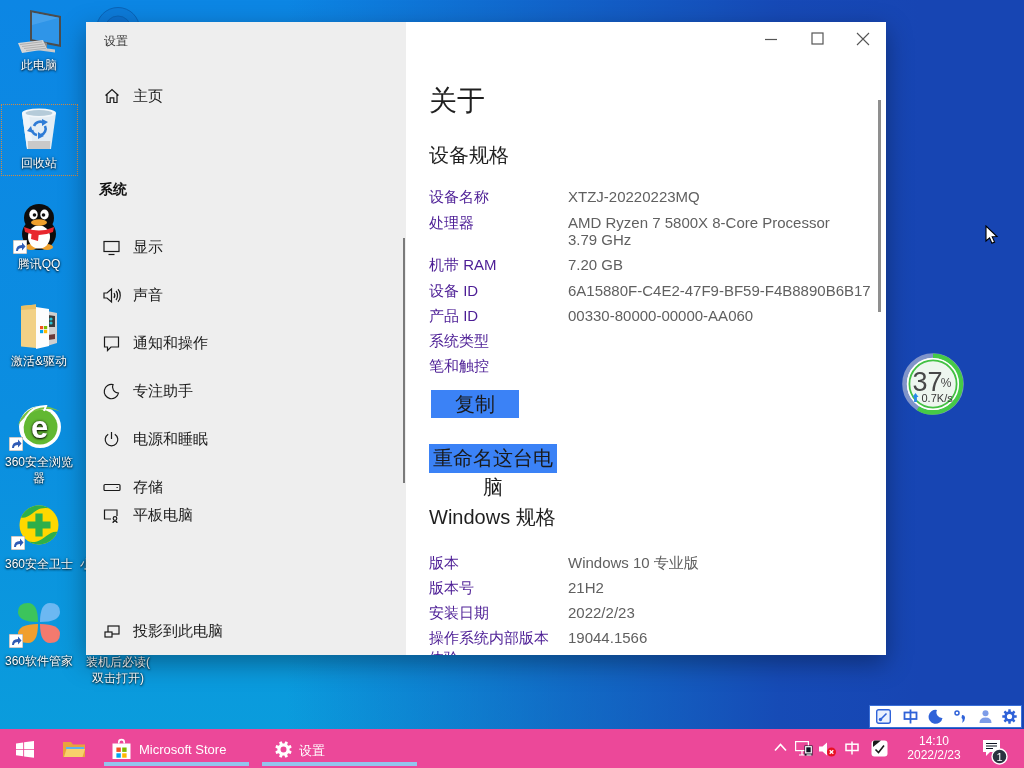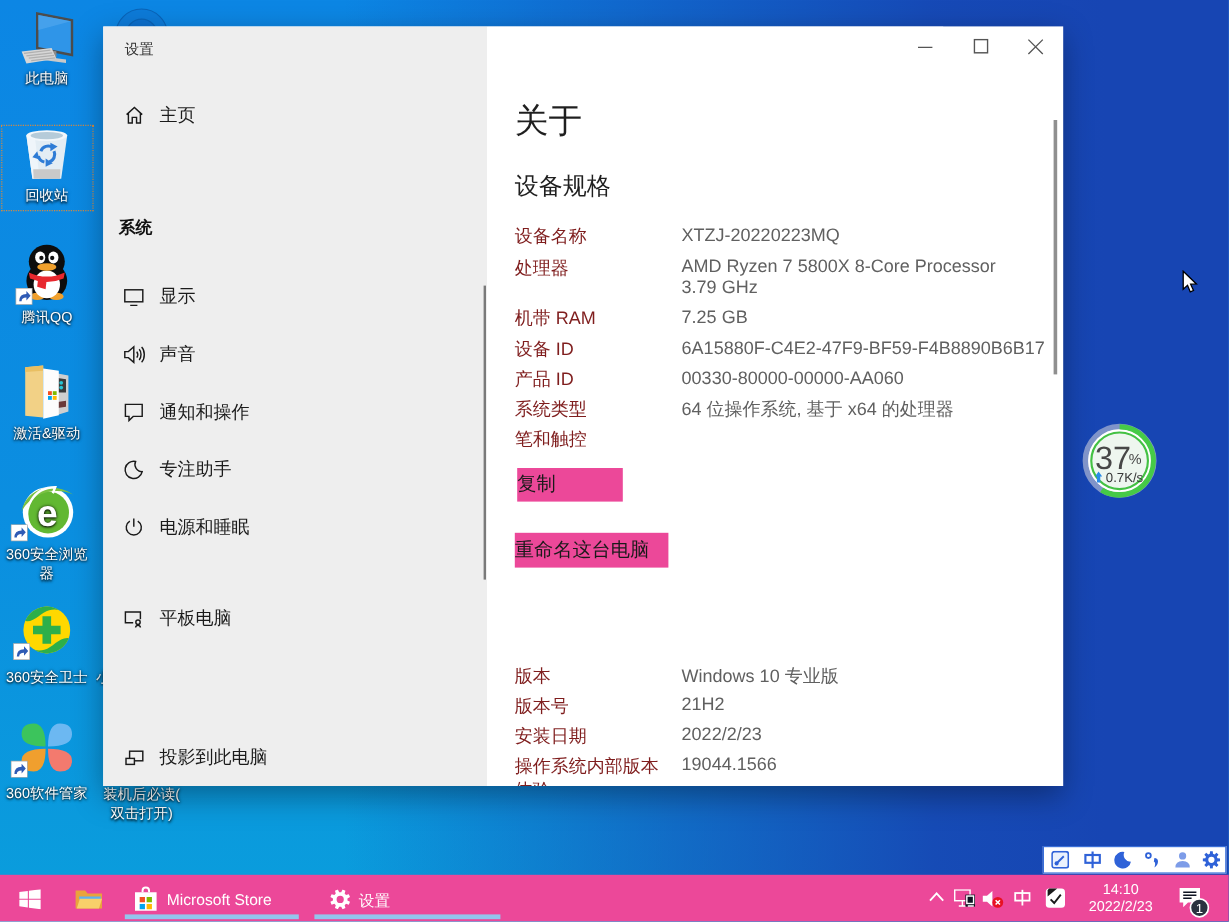--- a/index.html
+++ b/index.html
@@ -8,23 +8,23 @@
 .dicon{position:absolute;width:78px;text-align:center;color:#fff;font-size:12px;line-height:16px;text-shadow:0 1px 2px rgba(0,0,0,.9),0 0 3px rgba(0,0,0,.6)}
 .dlbl{display:block;margin-top:2px}
 
 #win{position:absolute;left:86px;top:22px;width:800px;height:633px;background:#fff;box-shadow:0 8px 24px rgba(0,0,0,.35);overflow:hidden}
 #nav{position:absolute;left:0;top:0;width:320px;height:633px;background:#eeeeee}
 #navsb{position:absolute;left:317px;top:216px;width:2px;height:245px;background:#7a7a7a}
 .navitem{position:absolute;left:0;width:320px;height:40px;font-size:15px;color:#1b1b1b}
 .navitem svg{position:absolute;left:17px;top:4px}
 .navitem span{position:absolute;left:47px;top:3px}
 #content{position:absolute;left:320px;top:0;width:380px;height:633px;background:#fff}
-.speclabel{position:absolute;left:23px;font-size:15px;color:#7f1d1d;white-space:nowrap}
+.speclabel{position:absolute;left:23px;font-size:15px;color:#4c1d95;white-space:nowrap}
 .specval{position:absolute;left:162px;font-size:15px;color:#606060;white-space:nowrap}
-.btn{position:absolute;background:#ec4899;font-size:16px;color:#1a1a1a;text-align:left}
+.btn{position:absolute;background:#3b82f6;font-size:20px;color:#1a1a1a;text-align:center}
 #csb{position:absolute;left:472px;top:78px;width:3px;height:212px;background:#8f8f8f}
 
 #taskbar{position:absolute;left:0;top:729px;width:1024px;height:39px;background:#ec4899}
 .tbtxt{position:absolute;color:#fff;font-size:13px;white-space:nowrap}
 .uline{position:absolute;top:32.5px;height:4px;background:#93c5ed}
 
 #imebar{position:absolute;left:869px;top:705px;width:153px;height:23px;background:#fff;border:1px solid #3a6fd8}
 </style></head>
 <body>
 
@@ -192,20 +192,27 @@
           <path d="M10 1.5 A7.2 7.2 0 1 0 15.5 10 A6 6 0 0 1 10 1.5 Z"></path>
         </svg>
         <span>专注助手</span>
       </div>
     <div class="navitem" style="top:405px">
         <svg width="17" height="17" viewBox="0 0 17 17" fill="none" stroke="#1a1a1a" stroke-width="1.2">
           <path d="M8.5 1 V8"></path>
           <path d="M5.2 3.2 A6.3 6.3 0 1 0 11.8 3.2"></path>
         </svg>
         <span>电源和睡眠</span>
+      </div>
+    <div class="navitem" style="top:453px">
+        <svg width="18" height="17" viewBox="0 0 18 17" fill="none" stroke="#1a1a1a" stroke-width="1.2">
+          <rect x="1" y="5.5" width="16" height="6" rx="1"></rect>
+          <path d="M13.5 8.5 H14.8"></path>
+        </svg>
+        <span>存储</span>
       </div>
     <div class="navitem" style="top:481px">
         <svg width="18" height="17" viewBox="0 0 18 17" fill="none" stroke="#1a1a1a" stroke-width="1.2">
           <path d="M14 9 V3 H1.5 V12 H8"></path>
           <circle cx="12" cy="11.5" r="1.8"></circle>
           <path d="M10 16 C10 13.5 14 13.5 14 16"></path>
         </svg>
         <span>平板电脑</span>
       </div>
     <div class="navitem" style="top:597px">
@@ -227,30 +234,30 @@
     <svg class="abs" style="left:450px;top:10px" width="14" height="14" viewBox="0 0 14 14">
         <path d="M1 1 L13 13 M13 1 L1 13" stroke="#555" stroke-width="1.1" fill="none"></path>
       </svg>
     <div class="abs" style="left:23px;top:60px;font-size:28px;color:#1f1f1f">关于</div>
     <div class="abs" style="left:23px;top:120px;font-size:20px;color:#1f1f1f">设备规格</div>
     <div class="speclabel" style="top:166px">设备名称</div>
       <div class="specval" style="top:166px">XTZJ-20220223MQ</div>
     <div class="speclabel" style="top:192px">处理器</div>
       <div class="specval" style="top:192px">AMD Ryzen 7 5800X 8-Core Processor<br>3.79 GHz</div>
     <div class="speclabel" style="top:234px">机带 RAM</div>
-      <div class="specval" style="top:234px">7.25 GB</div>
+      <div class="specval" style="top:234px">7.20 GB</div>
     <div class="speclabel" style="top:260px">设备 ID</div>
       <div class="specval" style="top:260px">6A15880F-C4E2-47F9-BF59-F4B8890B6B17</div>
     <div class="speclabel" style="top:285px">产品 ID</div>
       <div class="specval" style="top:285px">00330-80000-00000-AA060</div>
     <div class="speclabel" style="top:310px">系统类型</div>
-      <div class="specval" style="top:310px">64 位操作系统, 基于 x64 的处理器</div>
     <div class="speclabel" style="top:335px">笔和触控</div>
     <div class="btn" style="left:25px;top:368px;width:88px;height:28px;line-height:28px">复制</div>
     <div class="btn" style="left:23px;top:422px;width:128px;height:29px;line-height:29px">重命名这台电脑</div>
+    <div class="abs" style="left:23px;top:482px;font-size:20px;color:#1f1f1f">Windows 规格</div>
     <div class="speclabel" style="top:532px">版本</div>
       <div class="specval" style="top:532px">Windows 10 专业版</div>
     <div class="speclabel" style="top:557px">版本号</div>
       <div class="specval" style="top:557px">21H2</div>
     <div class="speclabel" style="top:582px">安装日期</div>
       <div class="specval" style="top:582px">2022/2/23</div>
     <div class="speclabel" style="top:607px">操作系统内部版本</div>
       <div class="specval" style="top:607px">19044.1566</div>
     <div class="speclabel" style="top:627px">体验</div>
     <div id="csb"></div>

